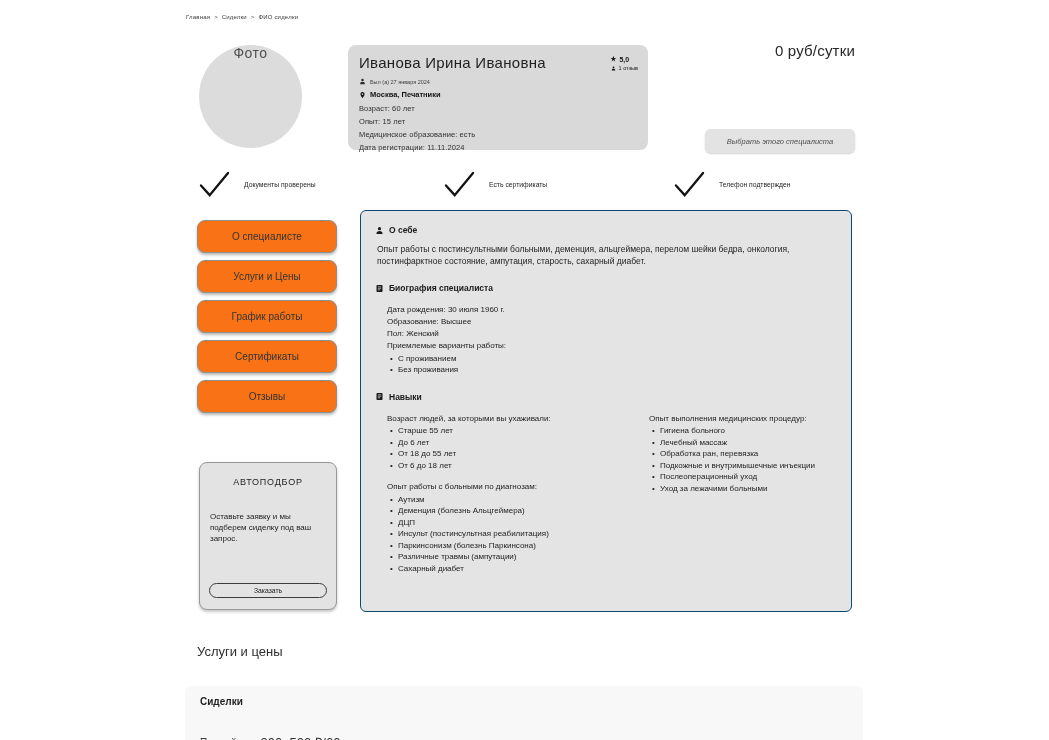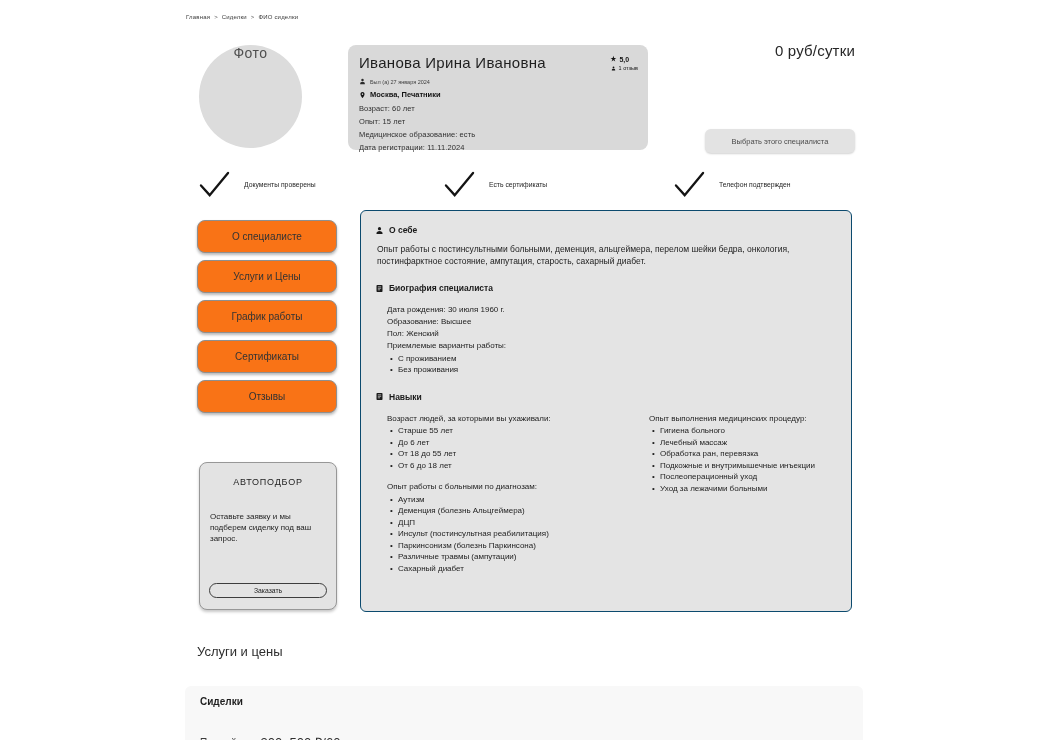--- a/index.html
+++ b/index.html
@@ -29,21 +29,21 @@
   .hseen { font-size:5.5px; color:#3d3d3d; margin-bottom:5px; }
   .hloc  { font-size:7.5px; font-weight:700; color:#141414; margin-bottom:5px; }
   .hmeta { font-size:7.5px; color:#2e2e2e; margin-bottom:4px; letter-spacing:.1px; }
   .icon  { display:inline-flex; flex:none; }
 
   
   .price { position:absolute; left:690px; top:42px; width:165px; text-align:right; font-size:15px; color:#272727; letter-spacing:.2px; }
   .select-btn { position:absolute; left:705px; top:129px; width:150px; height:24px; background:#e3e3e3;
                 border:none; border-radius:6px; box-shadow:0 1px 2px rgba(0,0,0,.18);
                 font-size:7.5px; color:#4c4c4c; display:flex; align-items:center; justify-content:center;
-                font-family:"Liberation Sans", sans-serif; cursor:pointer; }
+                font-family:"Liberation Sans", sans-serif; cursor:pointer;font-style:italic; }
 
   
   .badge { position:absolute; top:168px; display:flex; align-items:center; gap:13px; height:32px; }
   .badge .label { font-size:6.8px; color:#1f1f1f; }
   .b1 { left:198px; } .b2 { left:443px; } .b3 { left:673px; }
 
   
   .nav { position:absolute; left:197px; top:220px; width:140px; }
   .nav-btn { width:100%; height:33px; margin-bottom:7px; background:#f97316; border:1px solid #8f8f8f;
              border-radius:8px; box-shadow:0 2px 3px rgba(0,0,0,.28); font-size:10px; color:#333;

